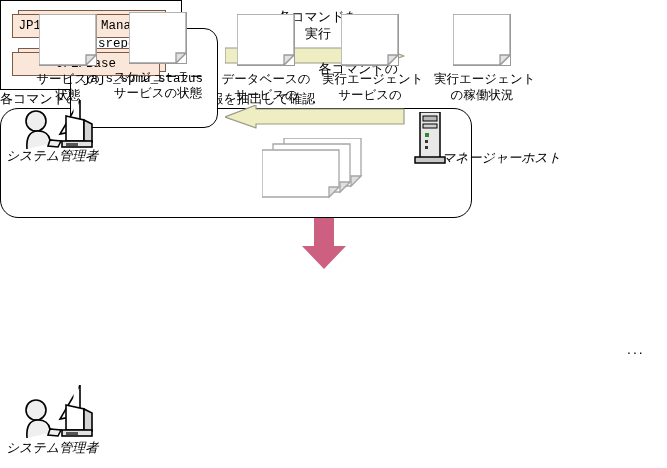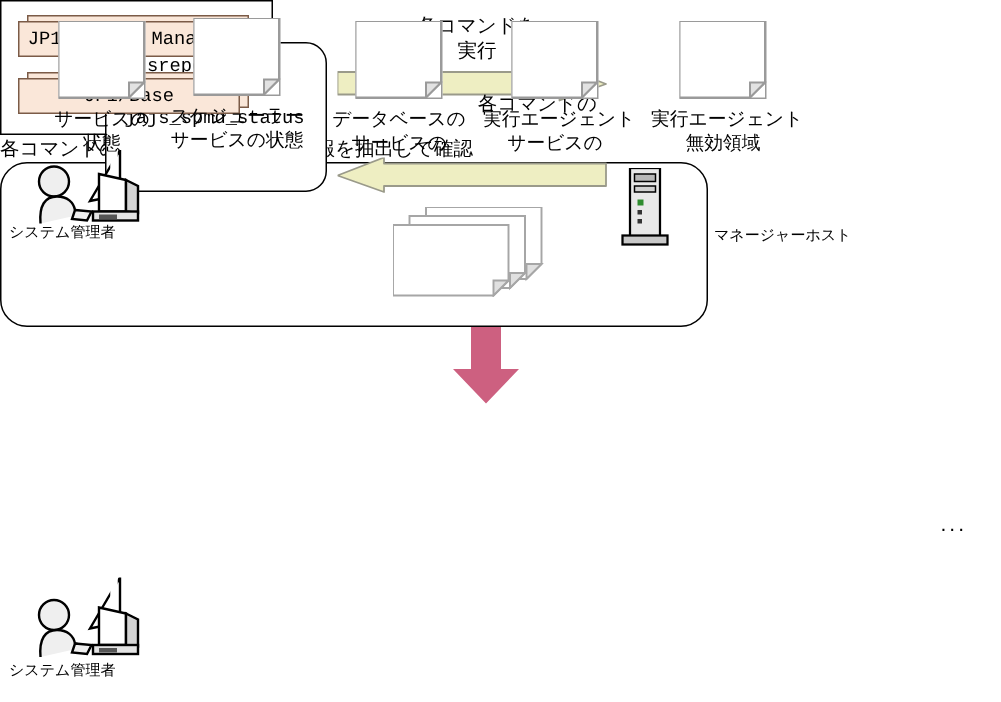--- a/index.html
+++ b/index.html
@@ -31,23 +31,24 @@
   }
   .cmd-line {
     font-family: "Liberation Mono", "DejaVu Sans Mono", monospace;
     font-size: 12.5px;
     line-height: 17.5px;
     letter-spacing: 0px;
     white-space: nowrap;
   }
   .admin-label {
     position: absolute;
-    font-size: 10px;
+    font-size: 13px;
     white-space: nowrap;
     line-height: 15px;
+    font-style: italic;
   }
 
   
   .arrow-label {
     position: absolute;
     text-align: center;
     font-size: 13px;
     line-height: 17px;
     white-space: nowrap;
   }
@@ -175,21 +176,21 @@
 
 <svg class="abs" style="left:414px; top:112px;" width="34" height="52">
   <rect x="6" y="0" width="20" height="46" fill="#e8e8e8" stroke="#000" stroke-width="1.5"></rect>
   <rect x="9" y="4" width="14" height="5" fill="#b8b8b8" stroke="#000" stroke-width="1"></rect>
   <rect x="9" y="12" width="14" height="4" fill="#d0d0d0" stroke="#000" stroke-width="1"></rect>
   <rect x="11" y="21" width="4" height="4" fill="#2e8b2e"></rect>
   <rect x="11" y="28" width="3" height="3" fill="#333"></rect>
   <rect x="11" y="34" width="3" height="3" fill="#333"></rect>
   <rect x="1" y="45" width="30" height="6" fill="#c8c8c8" stroke="#000" stroke-width="1.5"></rect>
 </svg>
-<div class="admin-label" style="left:476px; top:150px;">マネージャーホスト</div>
+<div class="admin-label" style="left:442px; top:150px;">マネージャーホスト</div>
 
 <svg class="abs" style="left:262px; top:138px;" width="105" height="60">
   <path d="M22 0 L99 0 L99 38 L89 48 L22 48 Z" fill="#fff" stroke="#a6a6a6" stroke-width="1.3"></path>
   <path d="M99 38 L89 38 L89 48 Z" fill="#e0e0e0" stroke="#a6a6a6" stroke-width="1.3"></path>
   <path d="M11 6 L88 6 L88 44 L78 54 L11 54 Z" fill="#fff" stroke="#a6a6a6" stroke-width="1.3"></path>
   <path d="M88 44 L78 44 L78 54 Z" fill="#e0e0e0" stroke="#a6a6a6" stroke-width="1.3"></path>
   <path d="M0 12 L77 12 L77 49 L67 59 L0 59 Z" fill="#fff" stroke="#a6a6a6" stroke-width="1.3"></path>
   <path d="M77 49 L67 49 L67 59 Z" fill="#e0e0e0" stroke="#a6a6a6" stroke-width="1.3"></path>
 </svg>
 
@@ -255,21 +256,21 @@
 
   <div class="result-item" style="left:434px; top:14px;">
     <div class="result-doc">
       <svg width="58" height="52" style="position:absolute; left:-1px; top:-1px;">
         <path d="M0 0 L57 0 L57 41 L47 51 L0 51 Z" fill="#fff" stroke="#9a9a9a" stroke-width="1.3"></path>
         <path d="M57 41 L47 41 L47 51 Z" fill="#e2e2e2" stroke="#9a9a9a" stroke-width="1.3"></path>
       </svg>
     </div>
     <div class="result-label">
       <span>実行エージェント</span><br>
-      <span>無効領域</span>
+      <span>の稼働状況</span>
     </div>
   </div>
 
 </div>
 
 <div id="result-ellipsis">...</div>
 
 <svg class="abs" style="left:46px; top:385px;" width="40" height="36">
   <path d="M34 0 L34 30 L14 34 Z" fill="#ffffff" stroke="#000000" stroke-width="1.6"></path>
   <path d="M30 0 L30 32" stroke="#ffffff" stroke-width="5"></path>

